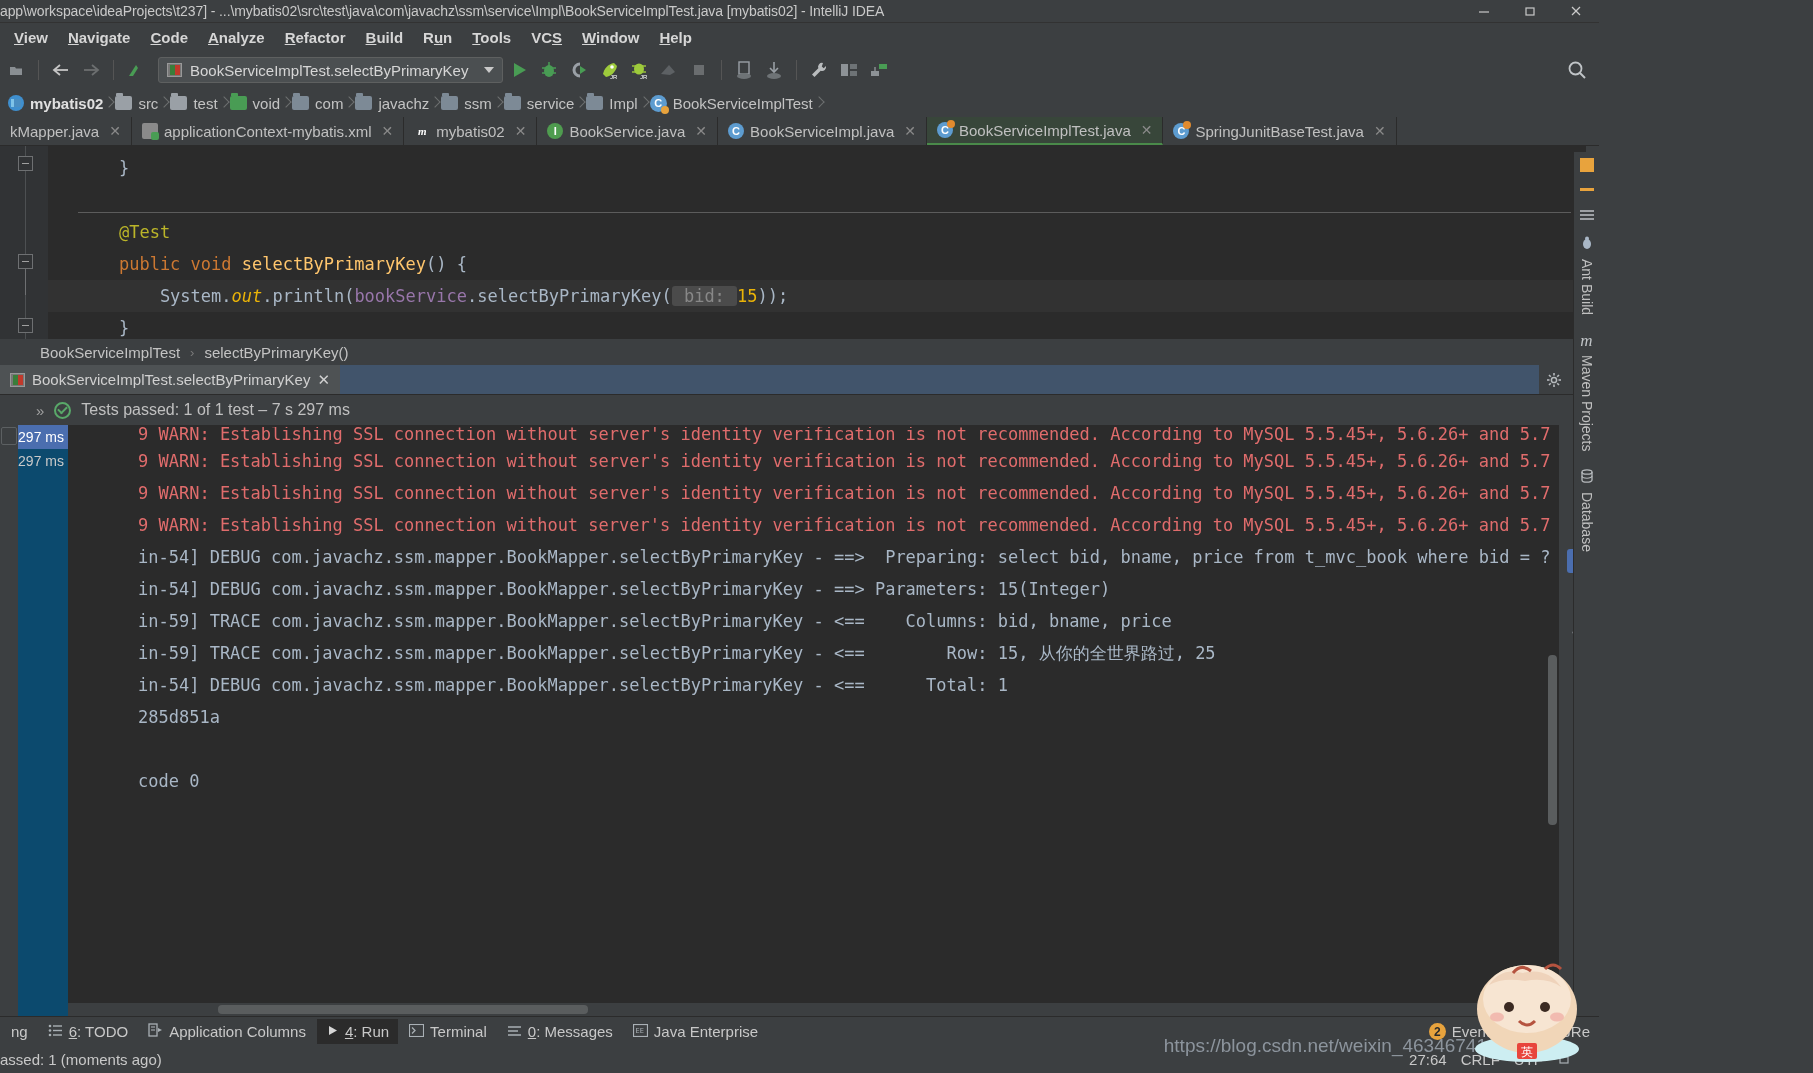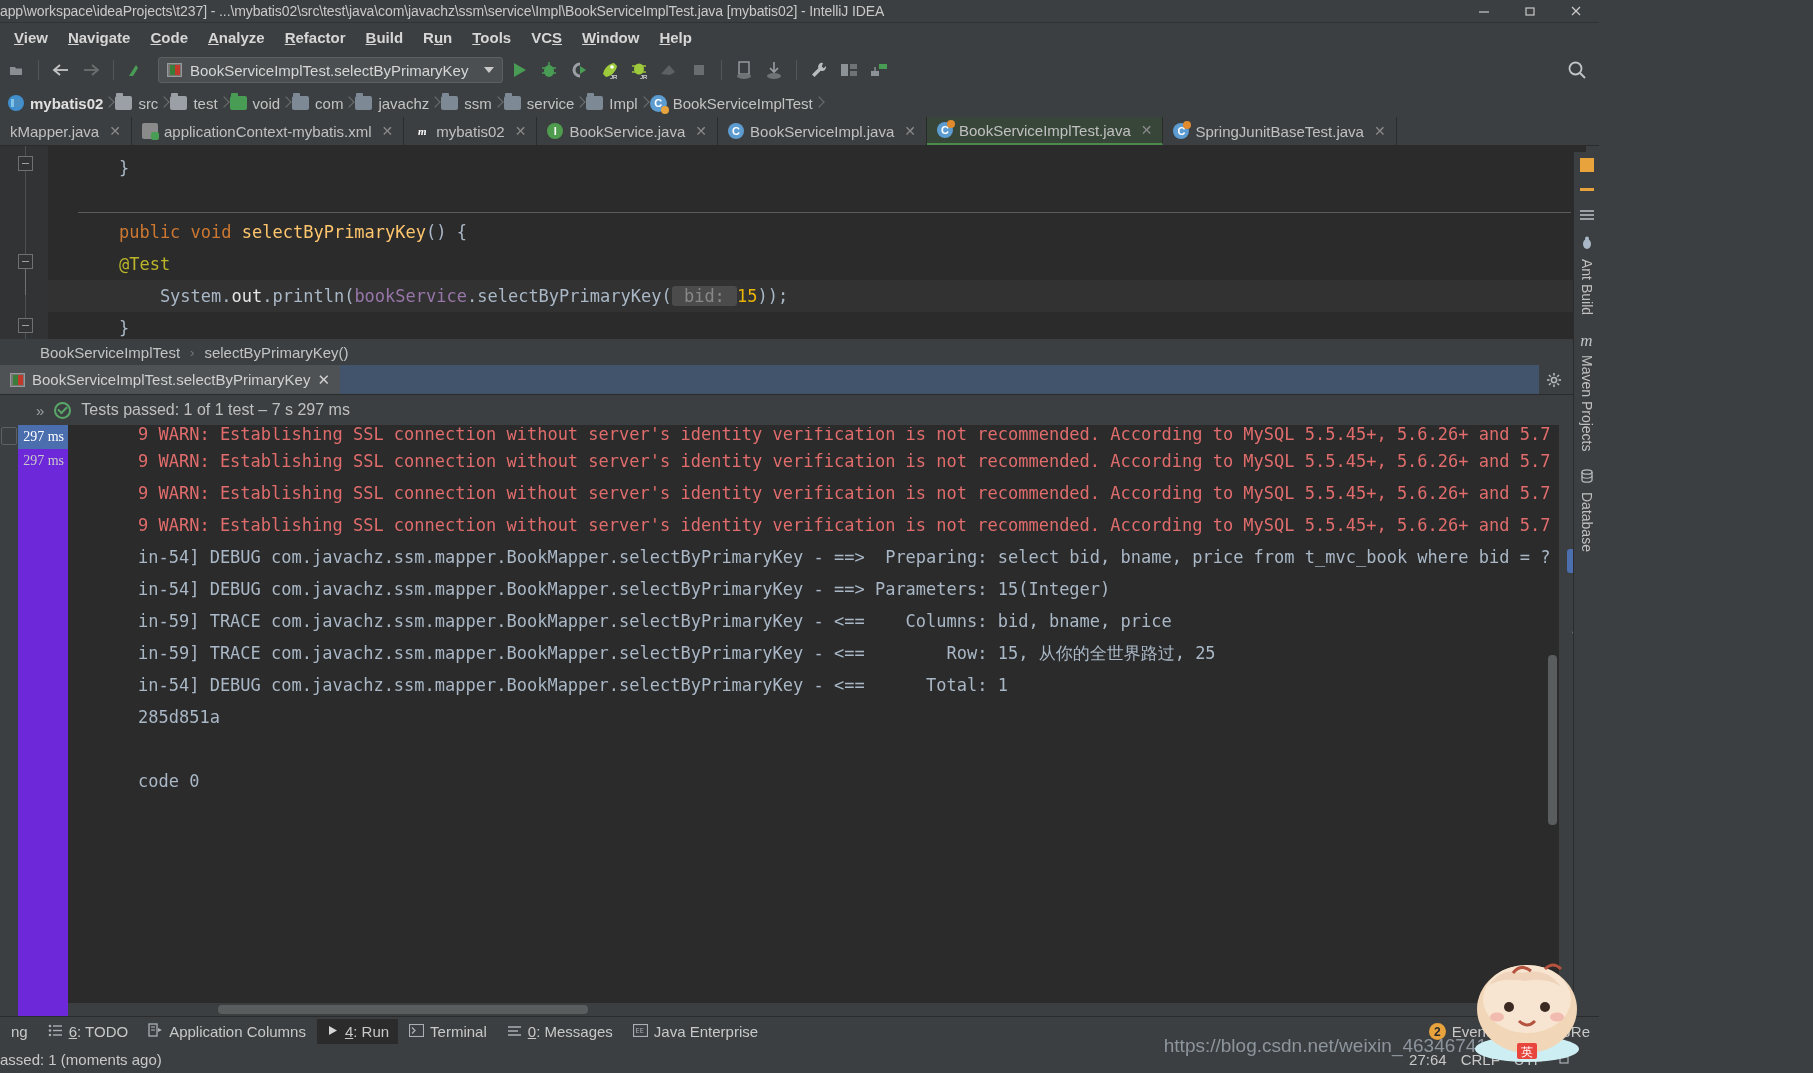--- a/index.html
+++ b/index.html
@@ -114,21 +114,21 @@
   .code { flex: 1; position: relative; font-family: "DejaVu Sans Mono", monospace; font-size: 17px;
           padding-top: 6px; }
   .cline { height: 32px; line-height: 32px; padding-left: 30px; white-space: pre; }
   .cline.hl { background: #323232; }
   .sep-line { position: absolute; left: 30px; right: 28px; top: 66px; height: 1px; background: #5c5c5c; }
   .kw { color: #cc7832; }
   .ann { color: #bbb529; }
   .mth { color: #ffc66d; }
   .fld { color: #9876aa; }
   .num { color: #eab308; }
-  .stat { color: #e5e5e5; }
+  .stat { color: #eab308; font-style: italic; }
   .pln { color: #a9b7c6; }
   .hint { background: #4b4b4b; color: #888; border-radius: 3px; padding: 0 2px; }
   .editor-scroll { position: absolute; right: 0; top: 0; width: 13px; bottom: 0; background: #3c3f41; }
   .editor-thumb { position: absolute; right: 2px; top: 110px; width: 9px; height: 52px;
                   background: #5a5d5e; border-radius: 4px; }
 
   
   .ebreadcrumb { height: 26px; background: #3c3f41; display: flex; align-items: center;
                  padding-left: 40px; font-size: 15px; color: #c3c3c3; gap: 10px; flex: none; }
   .ebreadcrumb .sep { color: #7a7a7a; font-size: 13px; }
@@ -147,21 +147,21 @@
   .rw-main { flex: 1; display: flex; flex-direction: column; min-width: 0; }
   .rw-status { height: 30px; display:flex; align-items:center; gap:10px; padding-left: 36px;
                font-size: 16px; color: #c0c0c0; flex: none; background: #3c3f41; }
   .chk { width: 17px; height: 17px; border-radius: 50%; border: 2px solid #59a869;
          display:flex; align-items:center; justify-content:center; }
   .chk::after { content:''; width:7px; height:4px; border-left:2px solid #59a869;
                 border-bottom:2px solid #59a869; transform: rotate(-45deg); margin-top:-2px; }
   .dbl-chev { color: #a0a0a0; font-size: 15px; }
 
   .rw-split { flex: 1; display: flex; min-height: 0; }
-  .testtree { width: 50px; background: #6d28d9; flex: none; position: relative; font-family: Liberation Serif, serif; }
+  .testtree { width: 50px; background: #0c4a6e; flex: none; position: relative; }
   .tt-row { height: 24px; display:flex; align-items:center; justify-content:flex-end;
             padding-right: 4px; font-size: 14px; color: #c9c9c9; }
   .tt-row.sel { background: #4b6eaf; color: #fff; }
 
   .console { flex: 1; background: #2b2b2b; position: relative; overflow: hidden; min-width: 0; }
   .console-inner { padding: 2px 0 0 0; }
   .lline { height: 32px; line-height: 32px; font-family: "DejaVu Sans Mono", monospace; font-size: 17px;
            white-space: pre; padding-left: 70px; color: #a9b7c6; }
   .lline.warn { color: #e06c6c; }
   .console-vscroll { position: absolute; right: 2px; top: 230px; width: 9px; height: 170px;
@@ -464,22 +464,22 @@
       <div class="vline"></div>
       <div class="fold" style="top:10px"></div>
       <div class="fold" style="top:108px"></div>
       <div class="fold-tail" style="top:123px;height:26px"></div>
       <div class="fold" style="top:172px"></div>
     </div>
     <div class="code">
       <div class="sep-line"></div>
       <div class="cline"><span class="pln">    }</span></div>
       <div class="cline"></div>
+      <div class="cline"><span class="ann">    @Test</span></div>
       <div class="cline"><span class="kw">    public </span><span class="kw">void </span><span class="mth">selectByPrimaryKey</span><span class="pln">() {</span></div>
-      <div class="cline"><span class="ann">    @Test</span></div>
       <div class="cline hl"><span class="pln">        System.</span><span class="stat">out</span><span class="pln">.println(</span><span class="fld">bookService</span><span class="pln">.selectByPrimaryKey(</span><span class="hint"> bid: </span><span class="num">15</span><span class="pln">));</span></div>
       <div class="cline"><span class="pln">    }</span></div>
     </div>
     <div class="editor-scroll">
       <div class="editor-thumb"></div>
     </div>
   </div>
 
   <div class="ebreadcrumb">
     <span>BookServiceImplTest</span>

